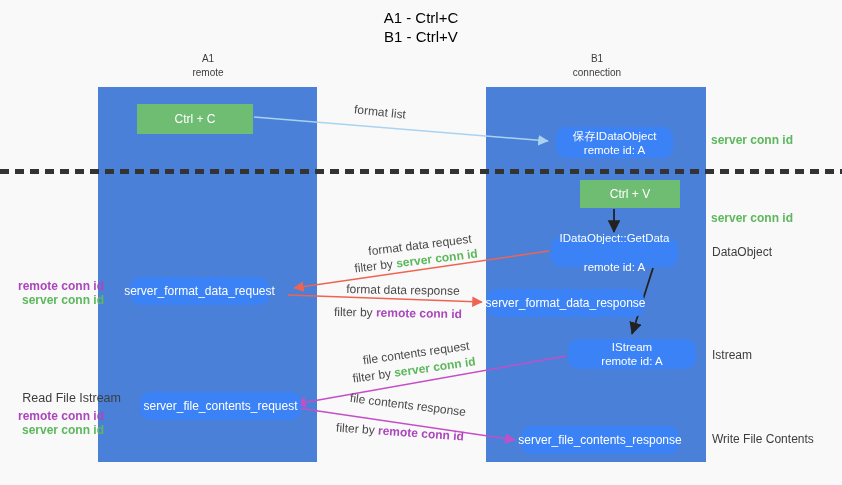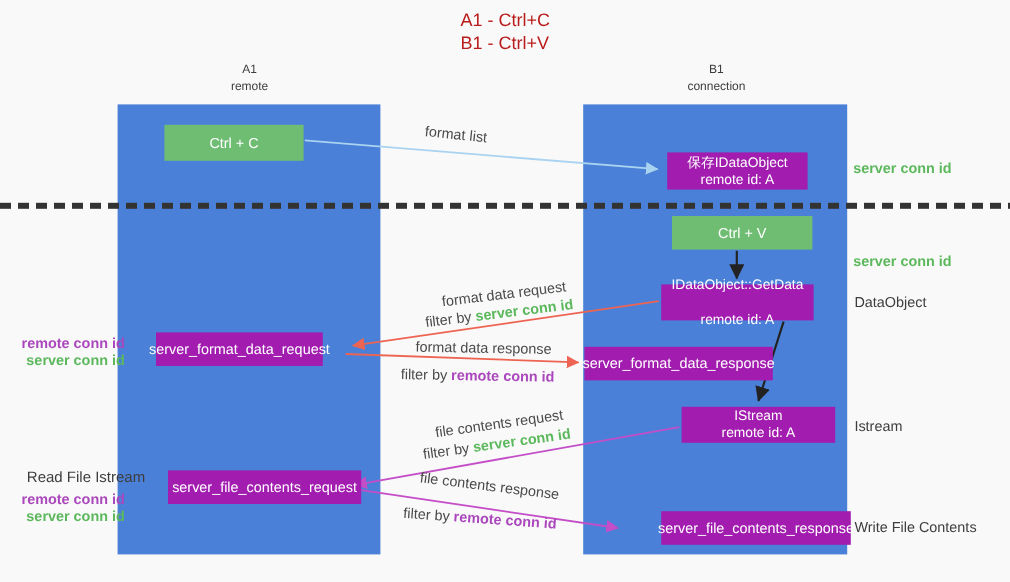--- a/index.html
+++ b/index.html
@@ -5,38 +5,38 @@
   html,body{margin:0;padding:0;}
   body{
     width:842px;height:485px;position:relative;overflow:hidden;
     background:#f9f9f9;
     font-family:"Liberation Sans", sans-serif;
     color:#3d3d3d;
   }
   .abs{position:absolute;}
   .title{
     left:421px;top:8px;transform:translateX(-50%);
-    font-size:15px;line-height:19px;color:#b91c1c;text-align:left;white-space:nowrap;
+    font-size:15px;line-height:19px;color:#000000;text-align:center;white-space:nowrap;
   }
   .col-header{
     font-size:10px;line-height:14px;text-align:center;color:#3d3d3d;white-space:nowrap;
     transform:translateX(-50%);
   }
   .column{
     background:#4a80d8;
   }
   .divider{
     left:0;top:169px;width:842px;height:5px;
     background:repeating-linear-gradient(90deg,#333 0 9px,transparent 9px 15px);
   }
   .node{
     display:flex;flex-direction:column;align-items:center;justify-content:center;
     color:#ffffff;font-size:12px;line-height:14px;text-align:left;white-space:nowrap;
   }
-  .node.orange{background:#a21caf;}
+  .node.orange{background:#3b82f6;border-radius:10px;}
   .node.green{background:#6ebd72;}
   .node .l2{font-size:11.5px;}
   .side-label{font-size:12px;white-space:nowrap;}
   .green-t{color:#5cb85c;font-weight:bold;}
   .purple-t{color:#ab47bc;font-weight:bold;}
   .dark-t{color:#3d3d3d;}
   .left-block{text-align:right;font-size:12px;line-height:14px;white-space:nowrap;}
   .arrow-label{
     font-size:12px;color:#4a4a4a;white-space:nowrap;
     transform:translate(-50%,-50%);
@@ -91,21 +91,21 @@
 
 <div class="abs node green" style="left:137px;top:104px;width:116px;height:30px;">
   <span>Ctrl + C</span>
 </div>
 
 <div class="abs node orange" style="left:556px;top:127px;width:117px;height:31px;">
   <span class="l2">保存IDataObject</span>
   <span class="l2">remote id: A</span>
 </div>
 
-<div class="abs node green" style="left:560px;top:180px;width:117px;height:28px;">
+<div class="abs node green" style="left:580px;top:180px;width:100px;height:28px;">
   <span>Ctrl + V</span>
 </div>
 
 <div class="abs node orange" style="left:551px;top:237px;width:127px;height:30px;gap:15px;">
   <span class="l2">IDataObject::GetData</span>
   <span class="l2">remote id: A</span>
 </div>
 
 <div class="abs node orange" style="left:130px;top:277px;width:139px;height:28px;">
   <span>server_format_data_request</span>
@@ -117,21 +117,21 @@
 
 <div class="abs node orange" style="left:568px;top:339px;width:128px;height:30px;">
   <span class="l2">IStream</span>
   <span class="l2">remote id: A</span>
 </div>
 
 <div class="abs node orange" style="left:128px;top:392px;width:161px;height:28px;margin-left:12px;">
   <span>server_file_contents_request</span>
 </div>
 
-<div class="abs node orange" style="left:551px;top:426px;width:158px;height:28px;">
+<div class="abs node orange" style="left:521px;top:426px;width:158px;height:28px;">
   <span>server_file_contents_response</span>
 </div>
 
 <div class="abs side-label green-t" style="left:711px;top:133px;">server conn id</div>
 <div class="abs side-label green-t" style="left:711px;top:211px;">server conn id</div>
 <div class="abs side-label dark-t" style="left:712px;top:245px;">DataObject</div>
 <div class="abs side-label dark-t" style="left:712px;top:348px;">Istream</div>
 <div class="abs side-label dark-t" style="left:712px;top:432px;">Write File Contents</div>
 
 <div class="abs left-block" style="left:0;top:279px;width:104px;">

